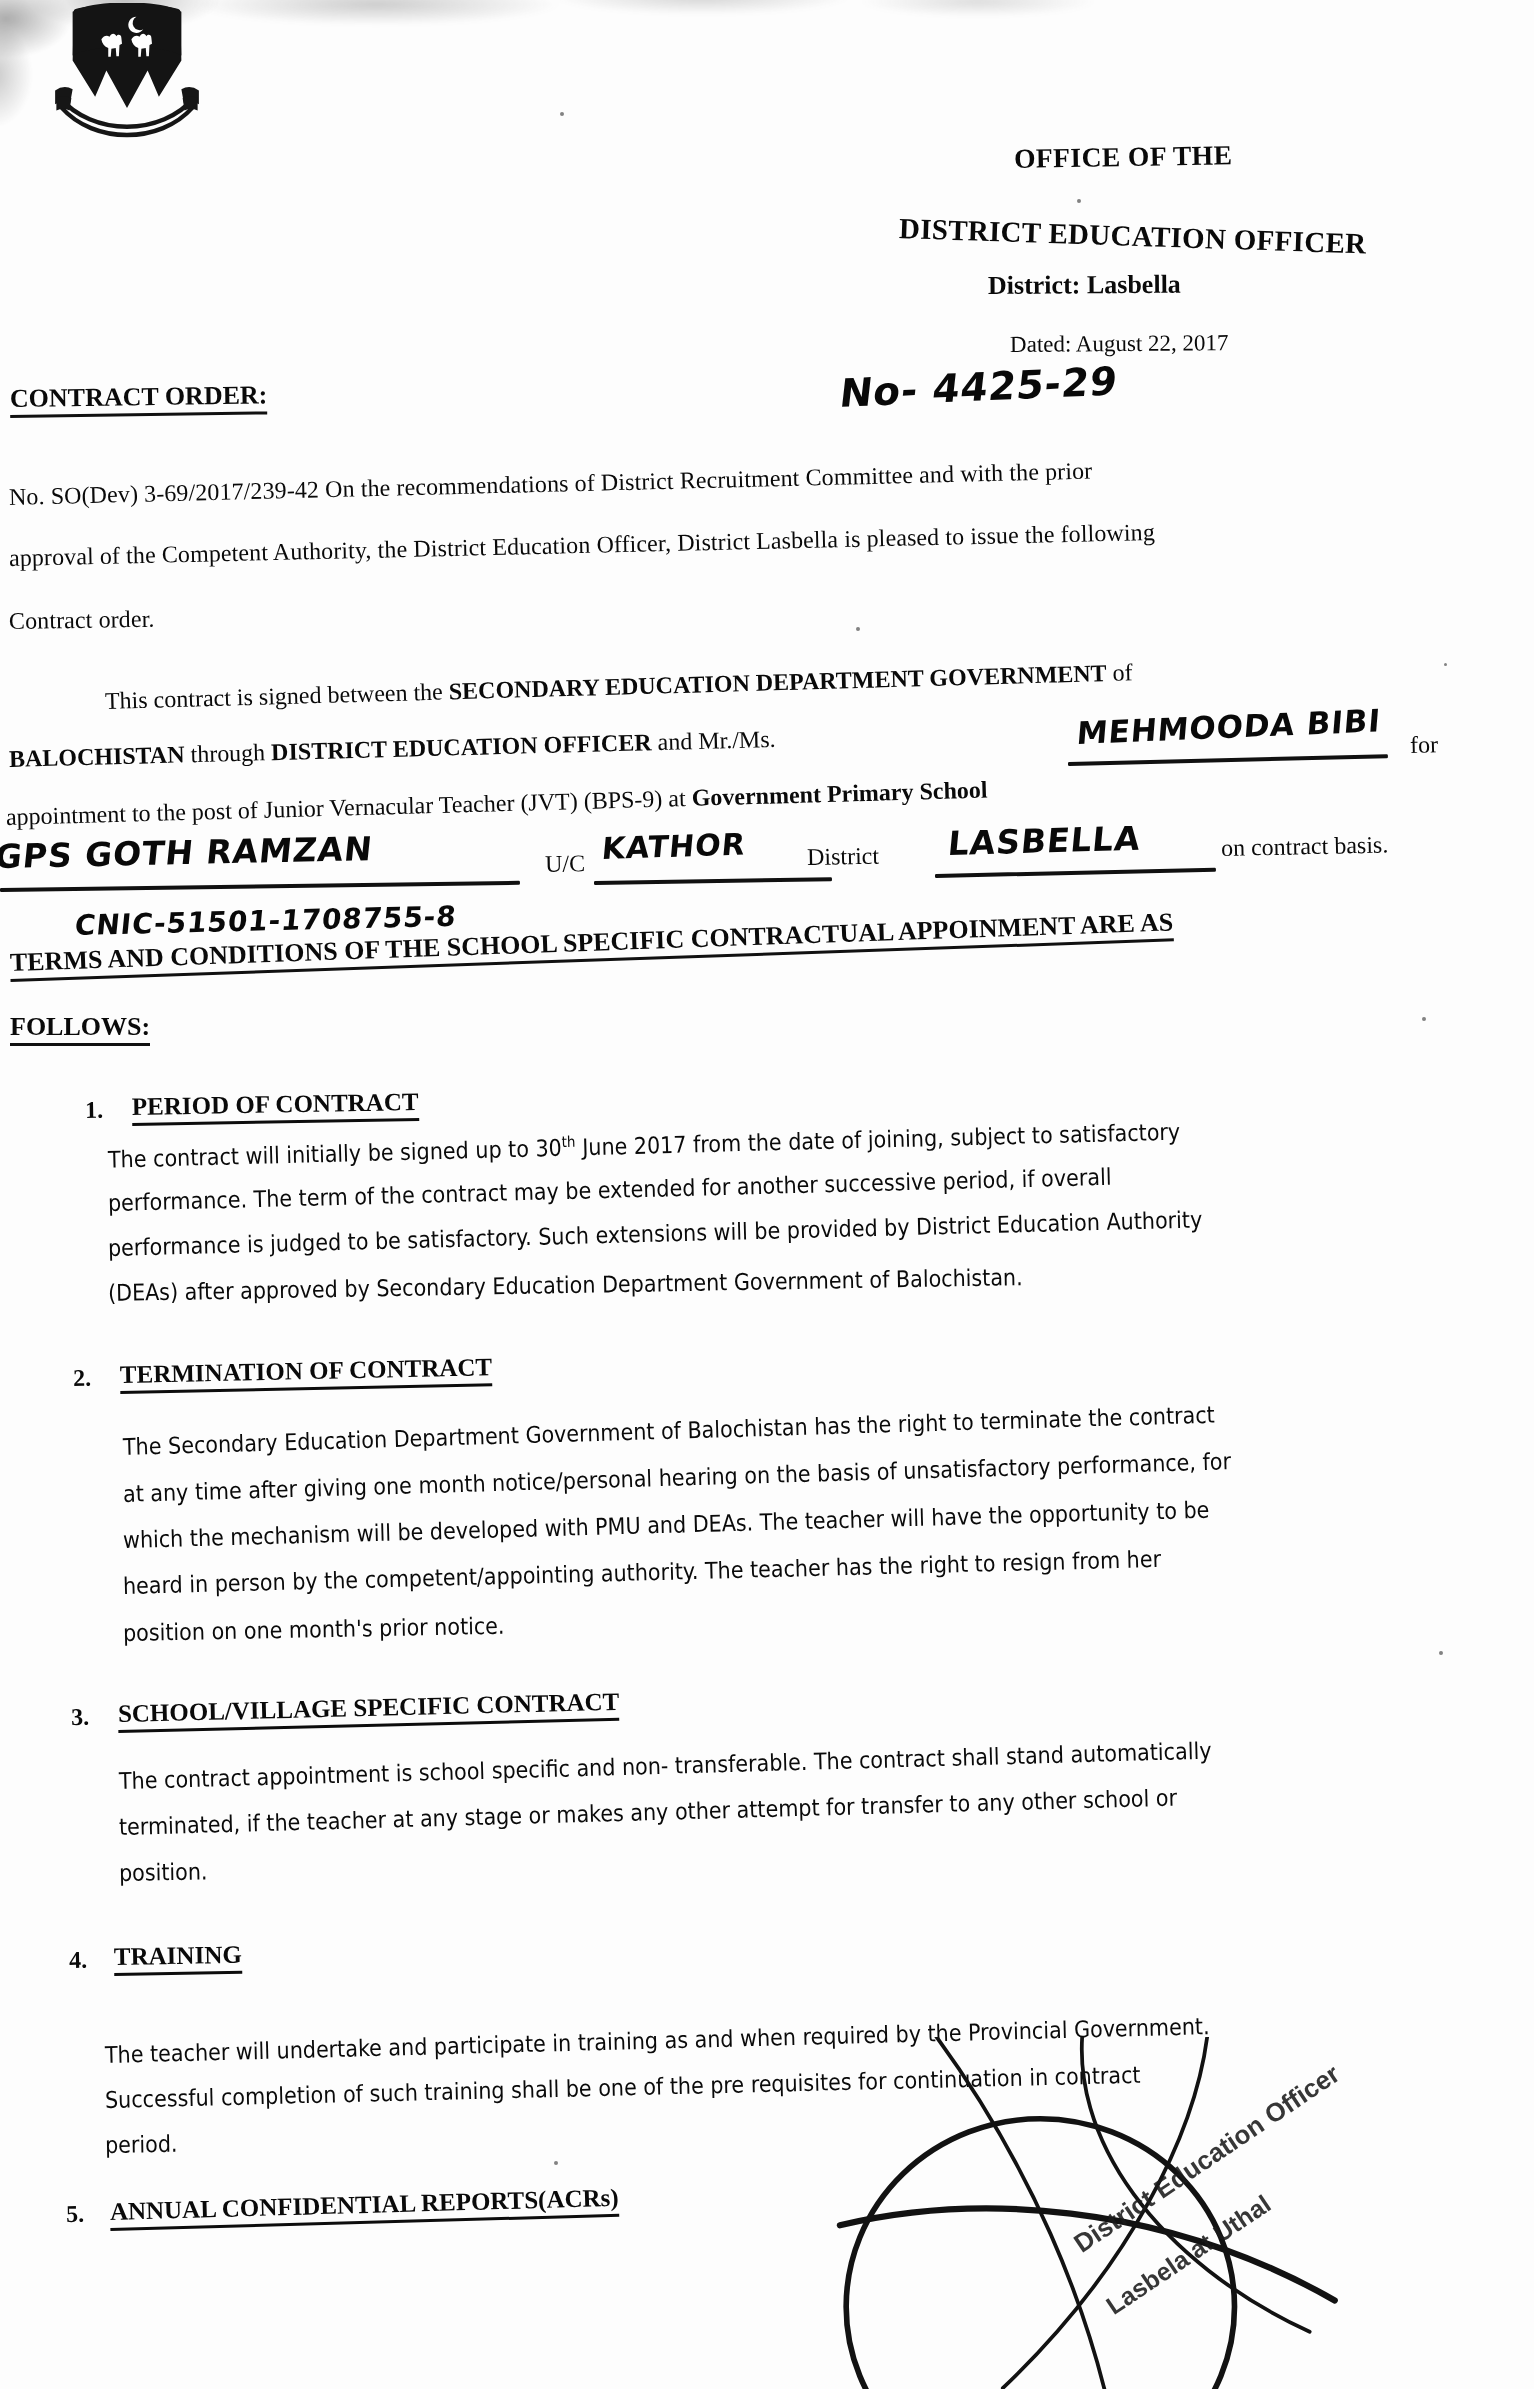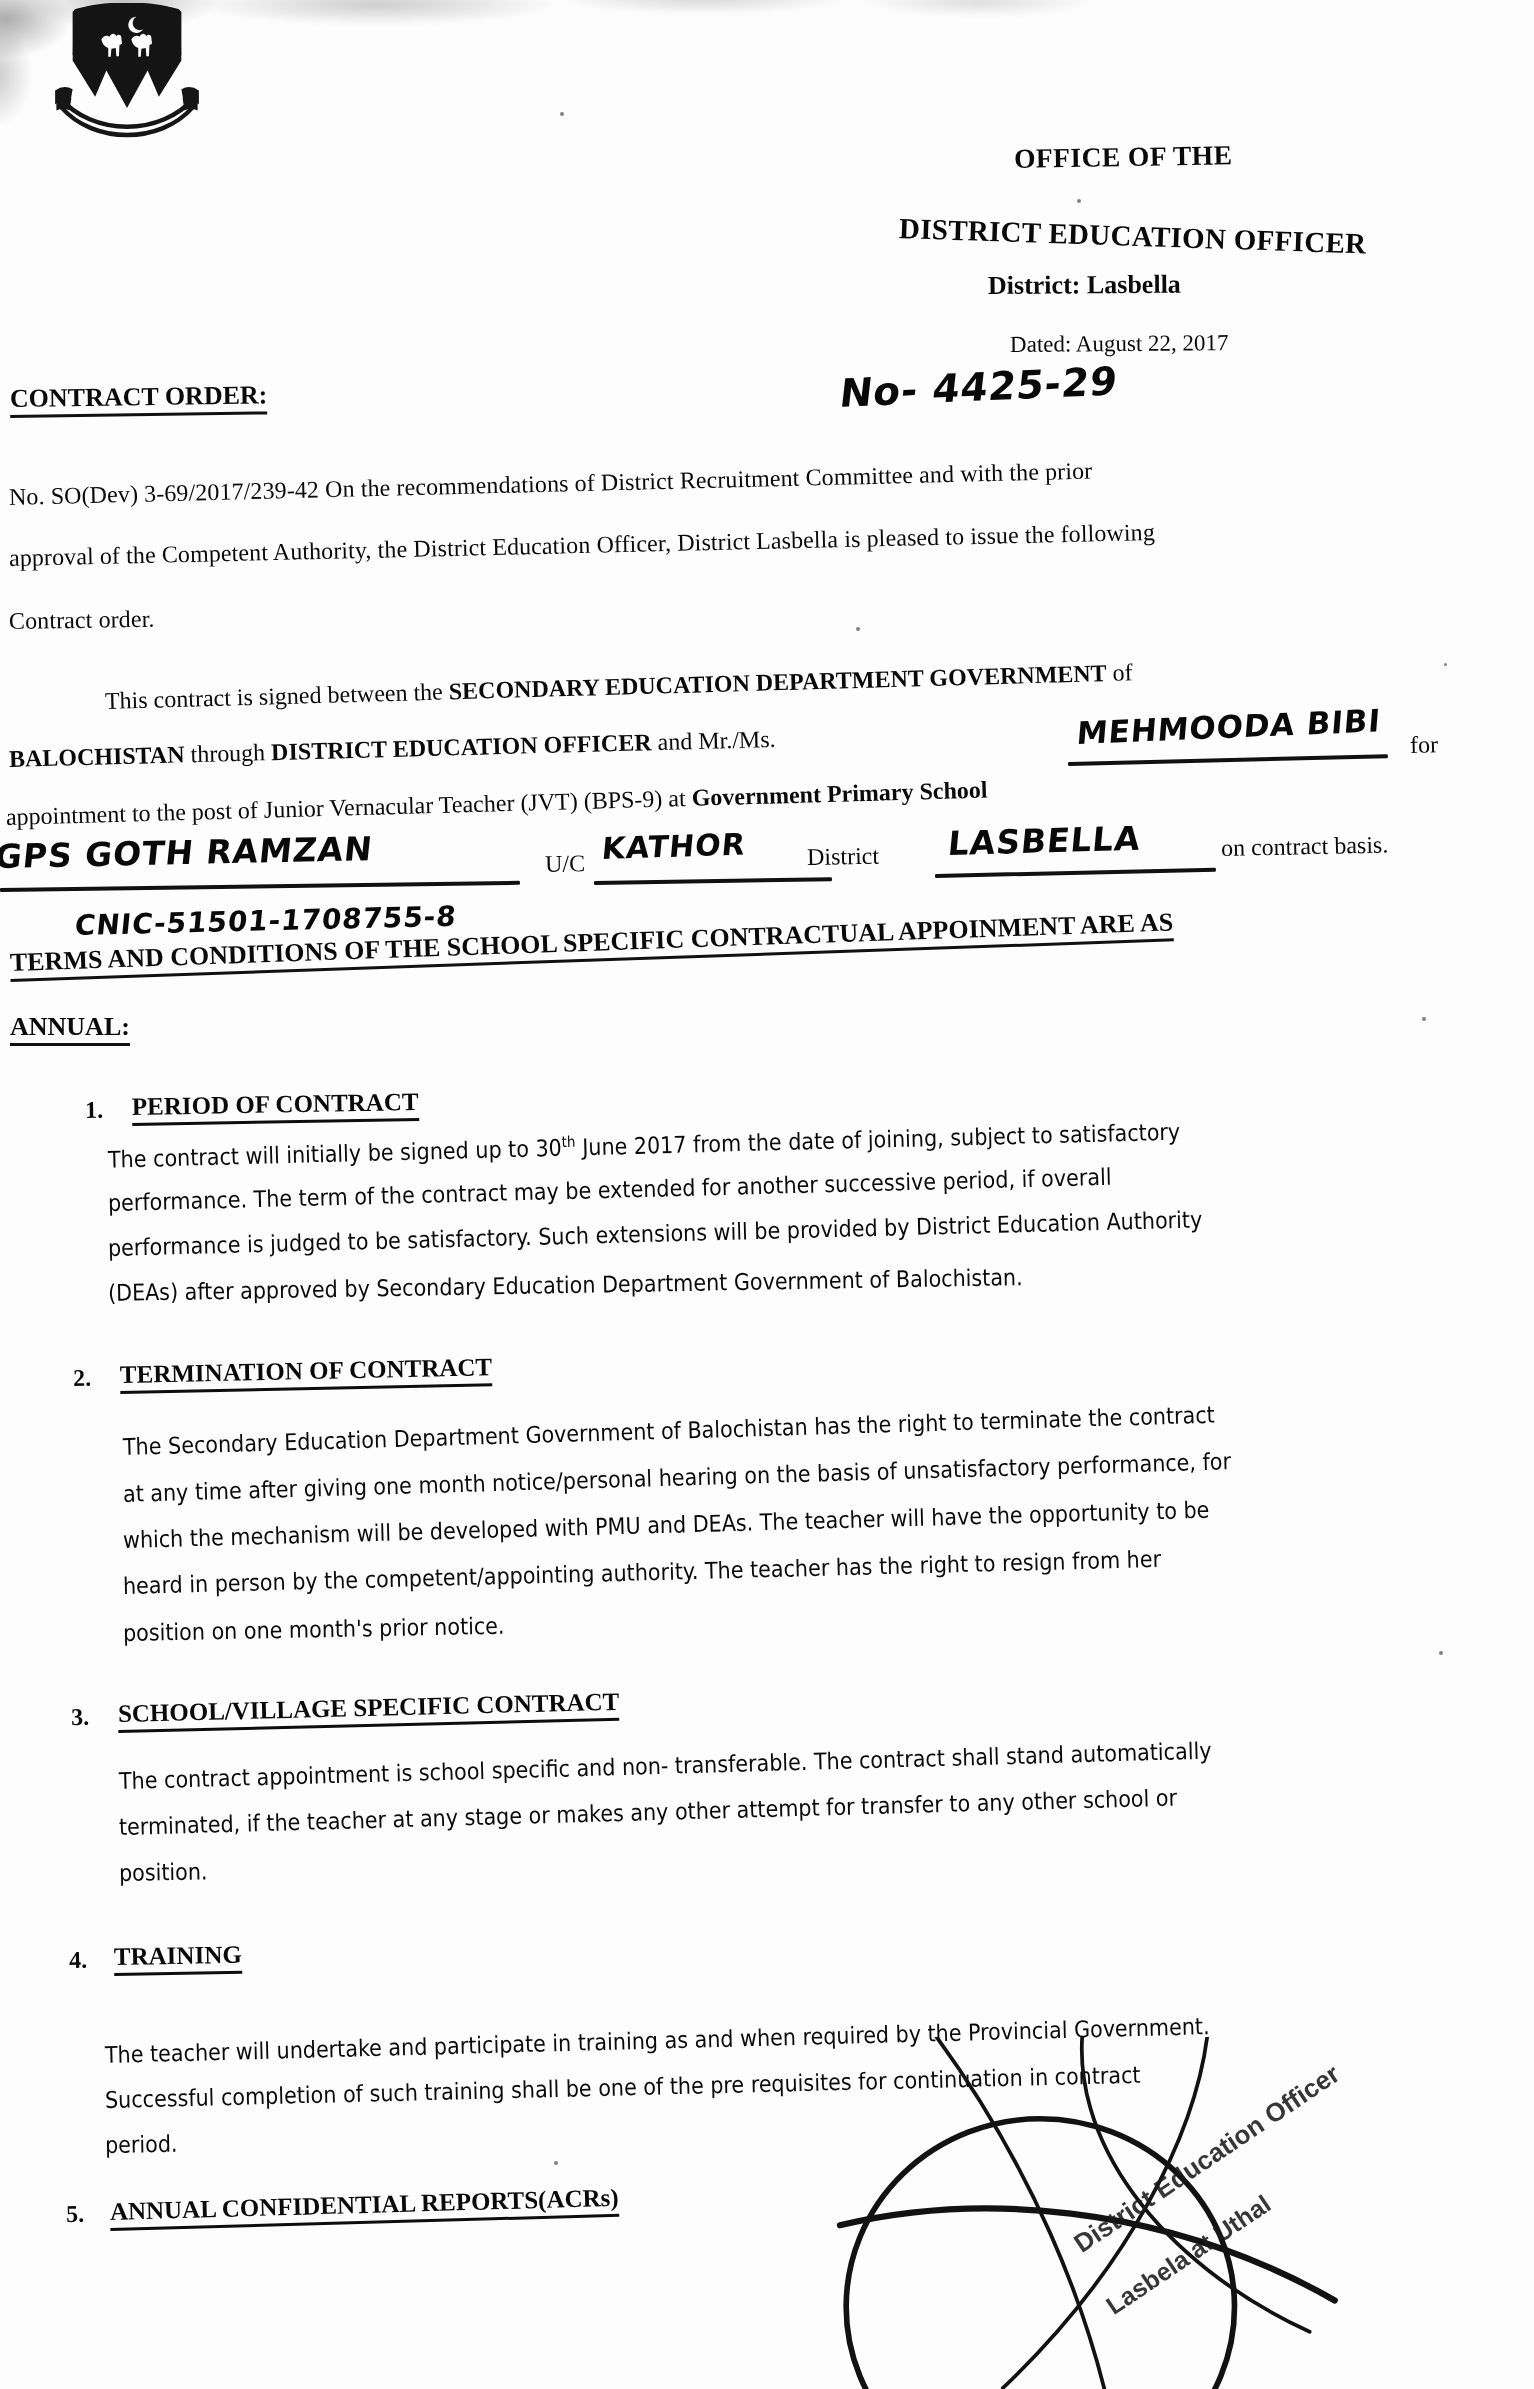--- a/index.html
+++ b/index.html
@@ -284,21 +284,21 @@
 
   <div class="ln" style="left:807px;top:844px;font-size:24px;transform:rotate(-1.1deg);">District</div>
   <div class="hand hw-dist">LASBELLA</div>
   <div class="rule" style="left:935px;top:874px;width:281px;height:4.4px;transform:rotate(-1.3deg);transform-origin:left center;"></div>
 
   <div class="ln" style="left:1221px;top:835px;font-size:24px;transform:rotate(-1.2deg);">on contract basis.</div>
 
   <div class="hand hw-cnic">CNIC-51501-1708755-8</div>
 
   <div class="terms-head">TERMS AND CONDITIONS OF THE SCHOOL SPECIFIC CONTRACTUAL APPOINMENT ARE AS</div>
-  <div class="follows-head">ANNUAL:</div>
+  <div class="follows-head">FOLLOWS:</div>
 
   <div class="num" style="left:85px;top:1097px;font-size:24px;transform:rotate(-1.0deg);">1.</div>
   <div class="section-title" style="left:132px;top:1093px;font-size:25px;transform:rotate(-1.0deg);">
     <span class="ul-title">PERIOD OF CONTRACT</span>
   </div>
   <div class="ln cond" style="left:108px;top:1145px;font-size:23px;transform:rotate(-1.5deg);">
     The contract will initially be signed up to 30<sup style="font-size:15px;">th</sup> June 2017 from the date of joining, subject to satisfactory
   </div>
   <div class="ln cond" style="left:108px;top:1190px;font-size:23px;transform:rotate(-1.5deg);">performance.  The  term  of  the  contract  may  be  extended  for  another  successive  period,  if  overall</div>
   <div class="ln cond" style="left:108px;top:1235px;font-size:23px;transform:rotate(-1.5deg);">performance is judged to be satisfactory. Such extensions will be provided by District Education Authority</div>

